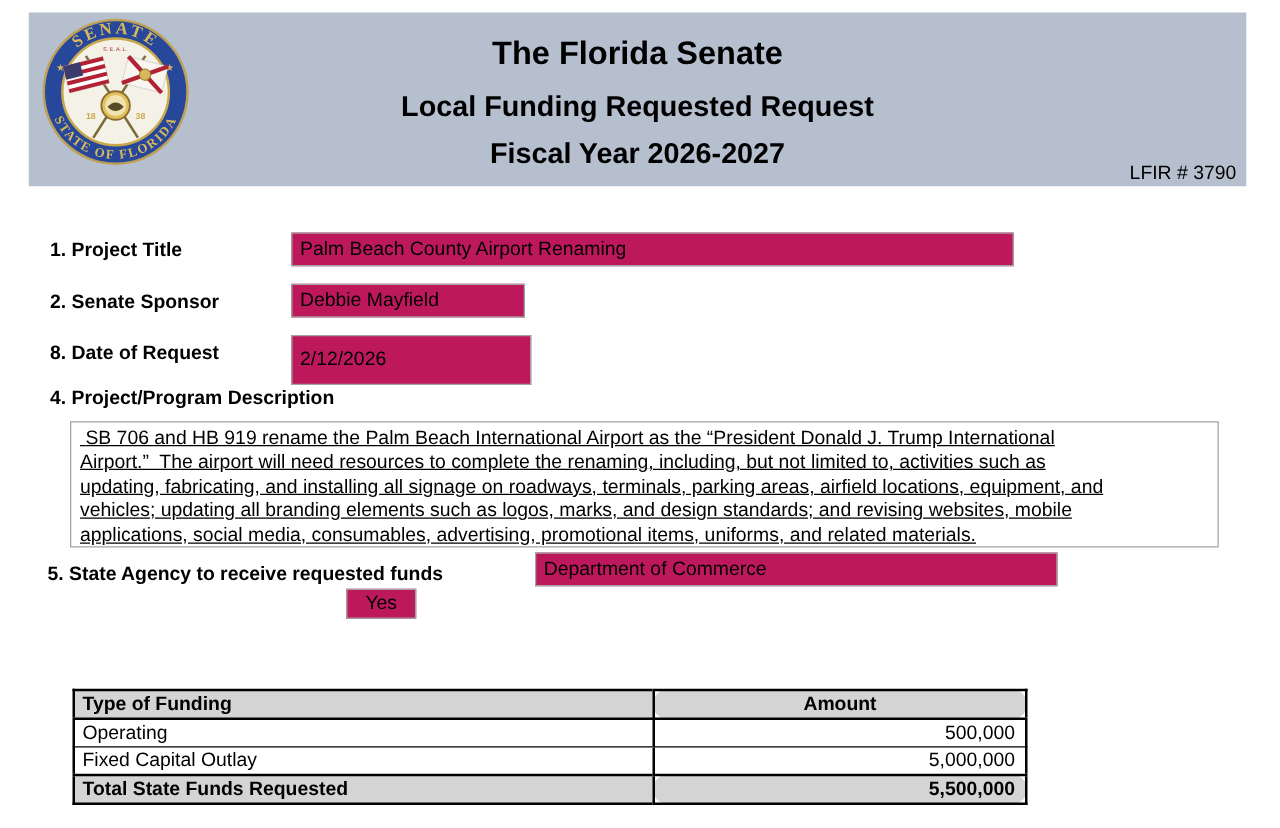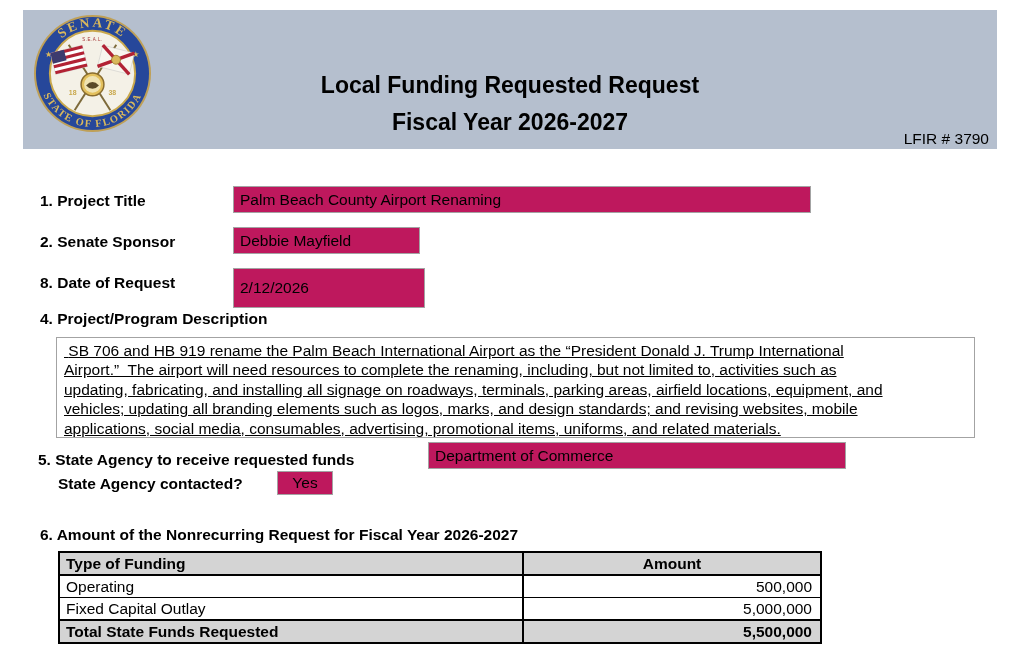--- a/index.html
+++ b/index.html
@@ -43,21 +43,21 @@
     font-size:15.5px;line-height:19.4px;padding:3px 7px;white-space:pre-wrap;overflow:hidden;text-decoration:underline;
   }
   
   .tblwrap{position:absolute;left:58px;top:551px;width:750px;}
   table.funding{border-collapse:collapse;table-layout:fixed;width:750px;border:2px solid #000;}
   table.funding td{
     border:1px solid #000;height:21px;padding:0 6px;font-size:15.5px;line-height:1;
     overflow:hidden;white-space:nowrap;
   }
   table.funding td.c1{width:450px;border-right:2px solid #000;}
-  table.funding td.c2{width:284px;text-align:right;padding-right:8px;}
+  table.funding td.c2{width:284px;text-align:right;padding-right:8px;border-radius:10px;}
   tr.hdr td{background:var(--table-header,#d4d4d4);font-weight:bold;border-bottom:2px solid #000;}
   tr.hdr td.c2{text-align:center;padding-right:6px;}
   tr.total td{background:var(--table-header,#d4d4d4);font-weight:bold;border-top:2px solid #000;}
 </style>
 </head>
 <body>
 
 <div class="page">
 
   <header class="band">
@@ -101,20 +101,21 @@
 
       <g>
         <circle cx="60" cy="71" r="11.5" fill="#e3c05e" stroke="#8a6d2f" stroke-width="1.5"></circle>
         <circle cx="60" cy="71" r="8.5" fill="#f0e3b2"></circle>
         <path d="M53.5 72 q6.5 -7 13 0 q-6.5 7 -13 0" fill="#5a4a28"></path>
       </g>
       <text x="40" y="82" font-size="7" font-weight="bold" fill="#c9a84c" text-anchor="middle">18</text>
       <text x="80" y="82" font-size="7" font-weight="bold" fill="#c9a84c" text-anchor="middle">38</text>
     </svg>
 
+    <div class="title-line t1">The Florida Senate</div>
     <div class="title-line t2">Local Funding Requested Request</div>
     <div class="title-line t3">Fiscal Year 2026-2027</div>
     <div class="lfir">LFIR # 3790</div>
   </header>
 
   <div class="lbl" id="lbl1">1. Project Title</div>
   <input class="fld" id="in1" value="Palm Beach County Airport Renaming" style="">
 
   <div class="lbl" id="lbl2">2. Senate Sponsor</div>
   <input class="fld" id="in2" value="Debbie Mayfield" style="">
@@ -125,24 +126,22 @@
   <div class="lbl" id="lbl4">4. Project/Program Description</div>
   <div class="descbox"> SB 706 and HB 919 rename the Palm Beach International Airport as the “President Donald J. Trump International
 Airport.”  The airport will need resources to complete the renaming, including, but not limited to, activities such as
 updating, fabricating, and installing all signage on roadways, terminals, parking areas, airfield locations, equipment, and
 vehicles; updating all branding elements such as logos, marks, and design standards; and revising websites, mobile
 applications, social media, consumables, advertising, promotional items, uniforms, and related materials.</div>
 
   <div class="lbl" id="lbl5">5. State Agency to receive requested funds</div>
   <input class="fld" id="in5" value="Department of Commerce" style="">
 
-  <div class="lbl" id="lblc">State Agency contacted?</div>
   <input class="fld" id="inc" value="Yes" style="">
 
-  <div class="lbl" id="lbl6">6. Amount of the Nonrecurring Request for Fiscal Year 2026-2027</div>
 
   <div class="tblwrap">
     <table class="funding">
       <tbody>
         <tr class="hdr">
           <td class="c1">Type of Funding</td>
           <td class="c2">Amount</td>
         </tr>
         <tr>
           <td class="c1">Operating</td>

